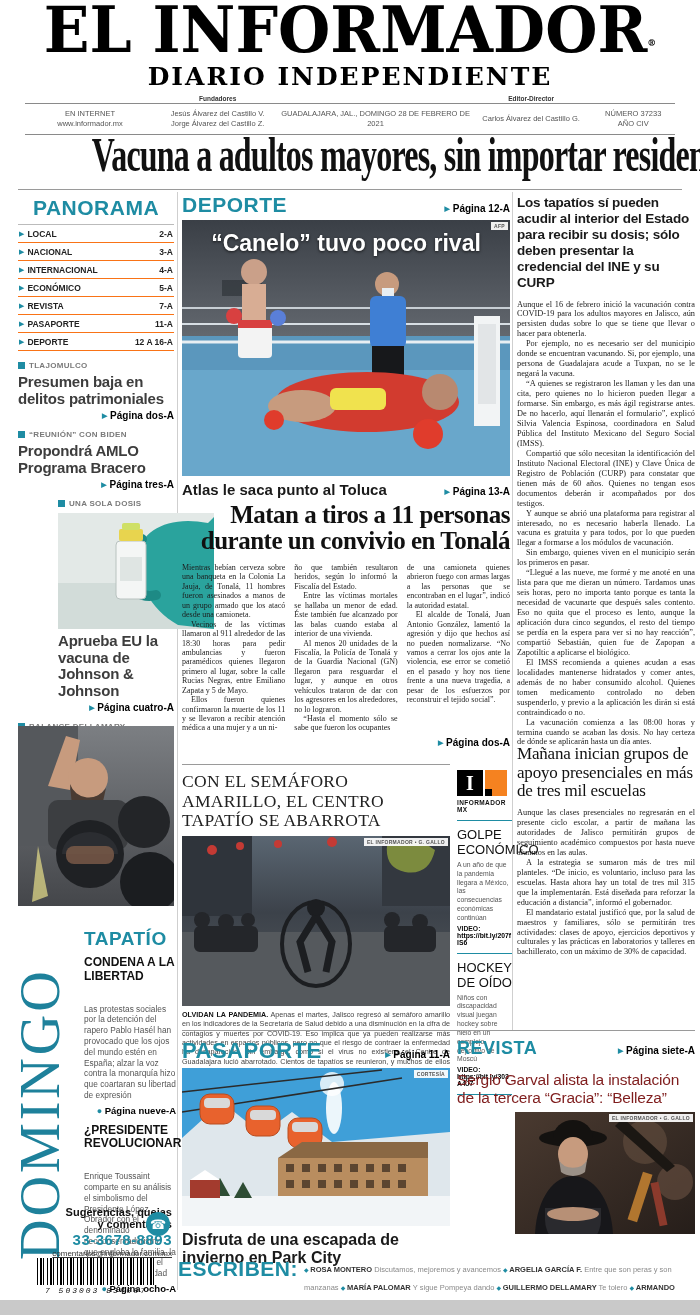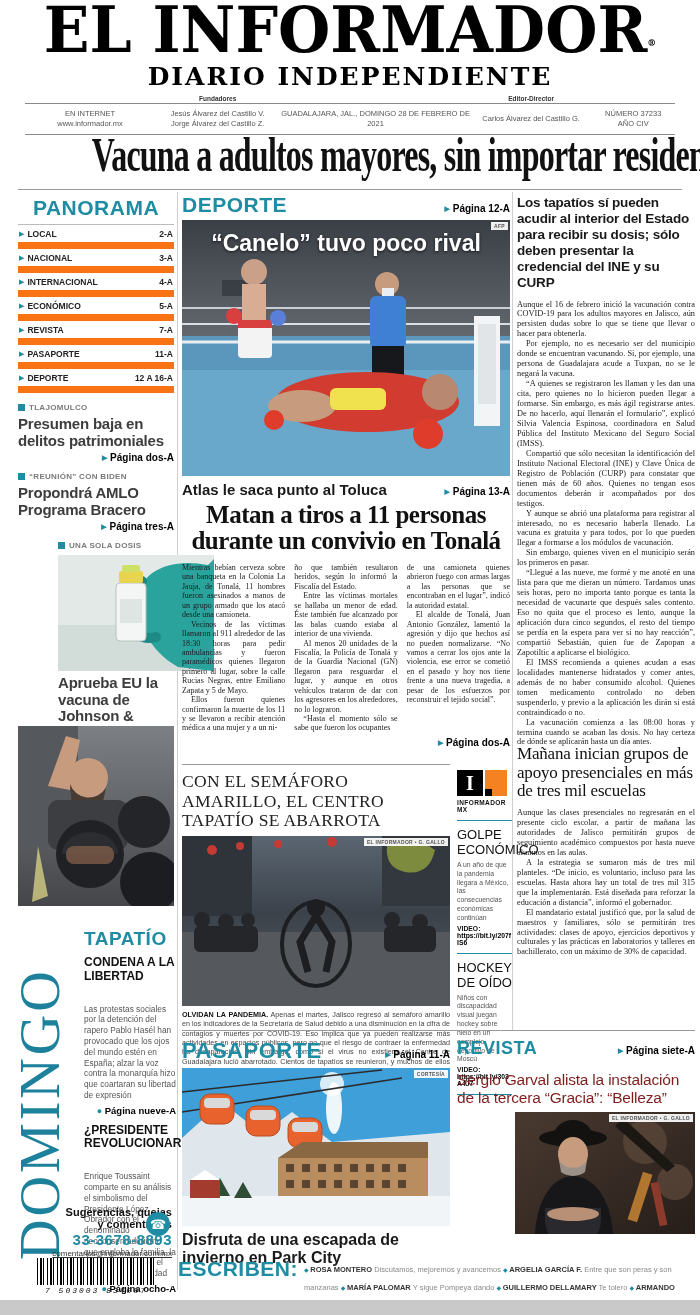--- a/index.html
+++ b/index.html
@@ -35,39 +35,39 @@
   .marker { font-size:10px; font-weight:bold; color:#000; white-space:nowrap; }
   .marker.small { font-size:9.5px; }
   .kicker { display:flex; align-items:center; gap:4px; font-size:8px; font-weight:bold;
             color:#7a7a7a; letter-spacing:.3px; }
   .sq { width:7px; height:7px; background:#1e8ca3; display:inline-block; flex:none; }
   .dot { color:#1e8ca3; font-size:9px; vertical-align:0px; }
 
   
   .pan-title { font-size:21px; font-weight:bold; letter-spacing:.5px; text-align:center; padding:3px 0 4px; }
   .idx { border-top:1px solid #bbb; }
-  .idx-row { display:flex; align-items:center; gap:3px; padding:3.5px 1px; border-bottom:7px solid #f97316; }
+  .idx-row { display:flex; align-items:center; gap:3px; padding:3.5px 1px; border-bottom:1px solid #f97316; }
   .idx-label { flex:1; font-size:8.5px; font-weight:bold; color:#222; }
   .idx-page { font-size:8.5px; font-weight:bold; color:#222; }
   .brief-h { font-size:15px; font-weight:bold; color:#3d3d3d; line-height:1.1; margin-top:4px; letter-spacing:-.2px;}
   .brief-pg { text-align:right; margin-top:3px; }
   .photo { position:relative; overflow:hidden; background:#ccc; }
   .photo svg { display:block; width:100%; height:100%; }
   .credit { position:absolute; top:2px; right:2px; background:rgba(255,255,255,.92); color:#555;
             font-size:5px; font-weight:bold; letter-spacing:.3px; padding:1px 3px; }
 
   
   .sec-head { display:flex; justify-content:space-between; align-items:baseline; }
   .sec-name { font-size:21px; font-weight:bold; letter-spacing:.5px; }
   .overlay-h { position:absolute; top:10px; left:0; right:0; text-align:center; color:#fff;
                font-size:23px; font-weight:bold; text-shadow:0 1px 3px rgba(0,0,0,.7); }
   .atlas-row { display:flex; justify-content:space-between; align-items:baseline; margin-top:5px; }
   .atlas-h { font-size:15px; font-weight:bold; color:#1a1a1a; }
   .big-h { font-family:"Liberation Serif", serif; font-weight:bold; font-size:25px; line-height:1.04;
-           text-align:center; letter-spacing:-.5px; }
+           text-align:right; letter-spacing:-.5px; }
   .cols3 { display:flex; gap:9px; margin-top:9px; }
   .cols3 .col { flex:1; }
   .serifbody p { font-family:"Liberation Serif", serif; font-size:8px; line-height:1.18;
                  text-align:justify; color:#1c1c1c; text-indent:9px; }
   .serifbody p:first-child { text-indent:0; }
   .serifbody.md p { font-size:8.3px; line-height:1.2; }
 
   .semaforo-h { font-family:"Liberation Serif", serif; font-size:17.5px; line-height:1.12;
                 letter-spacing:.3px; color:#222; }
   .caption { font-size:7.2px; line-height:1.3; color:#444; text-align:justify; margin-top:4px; }

